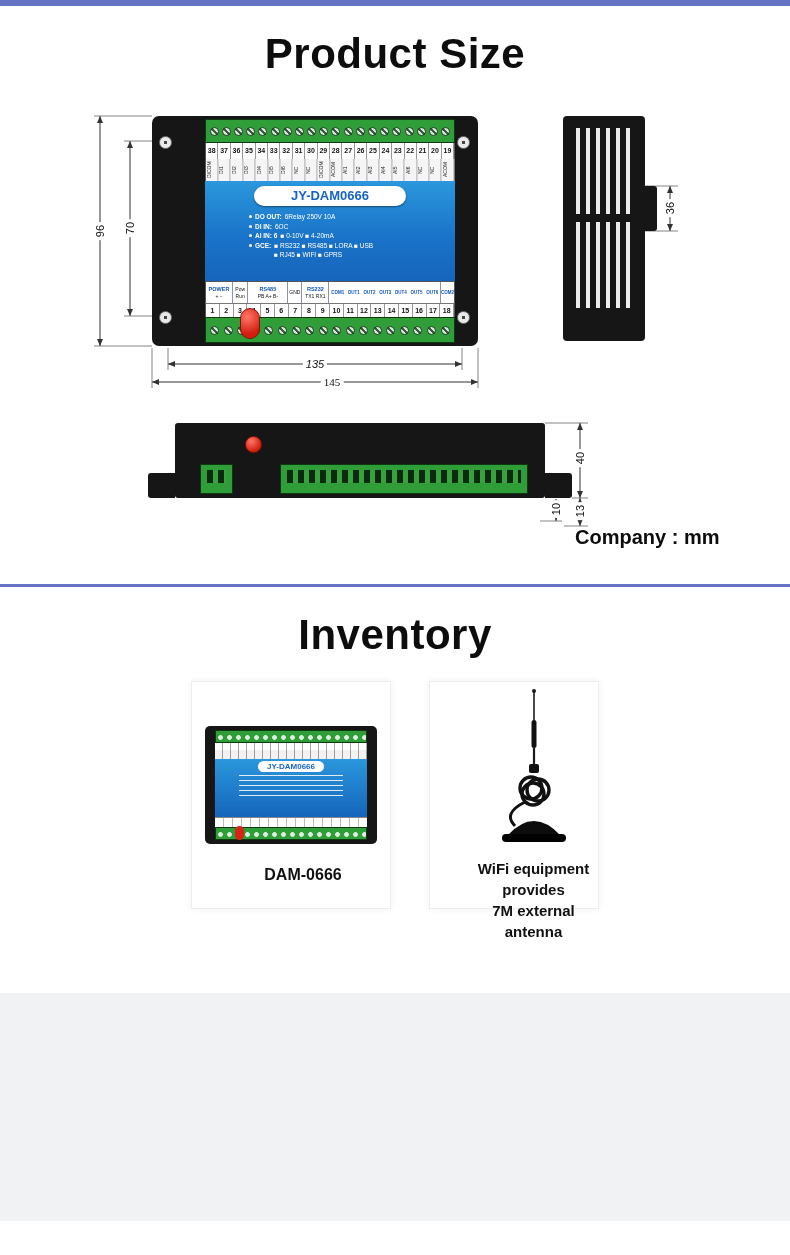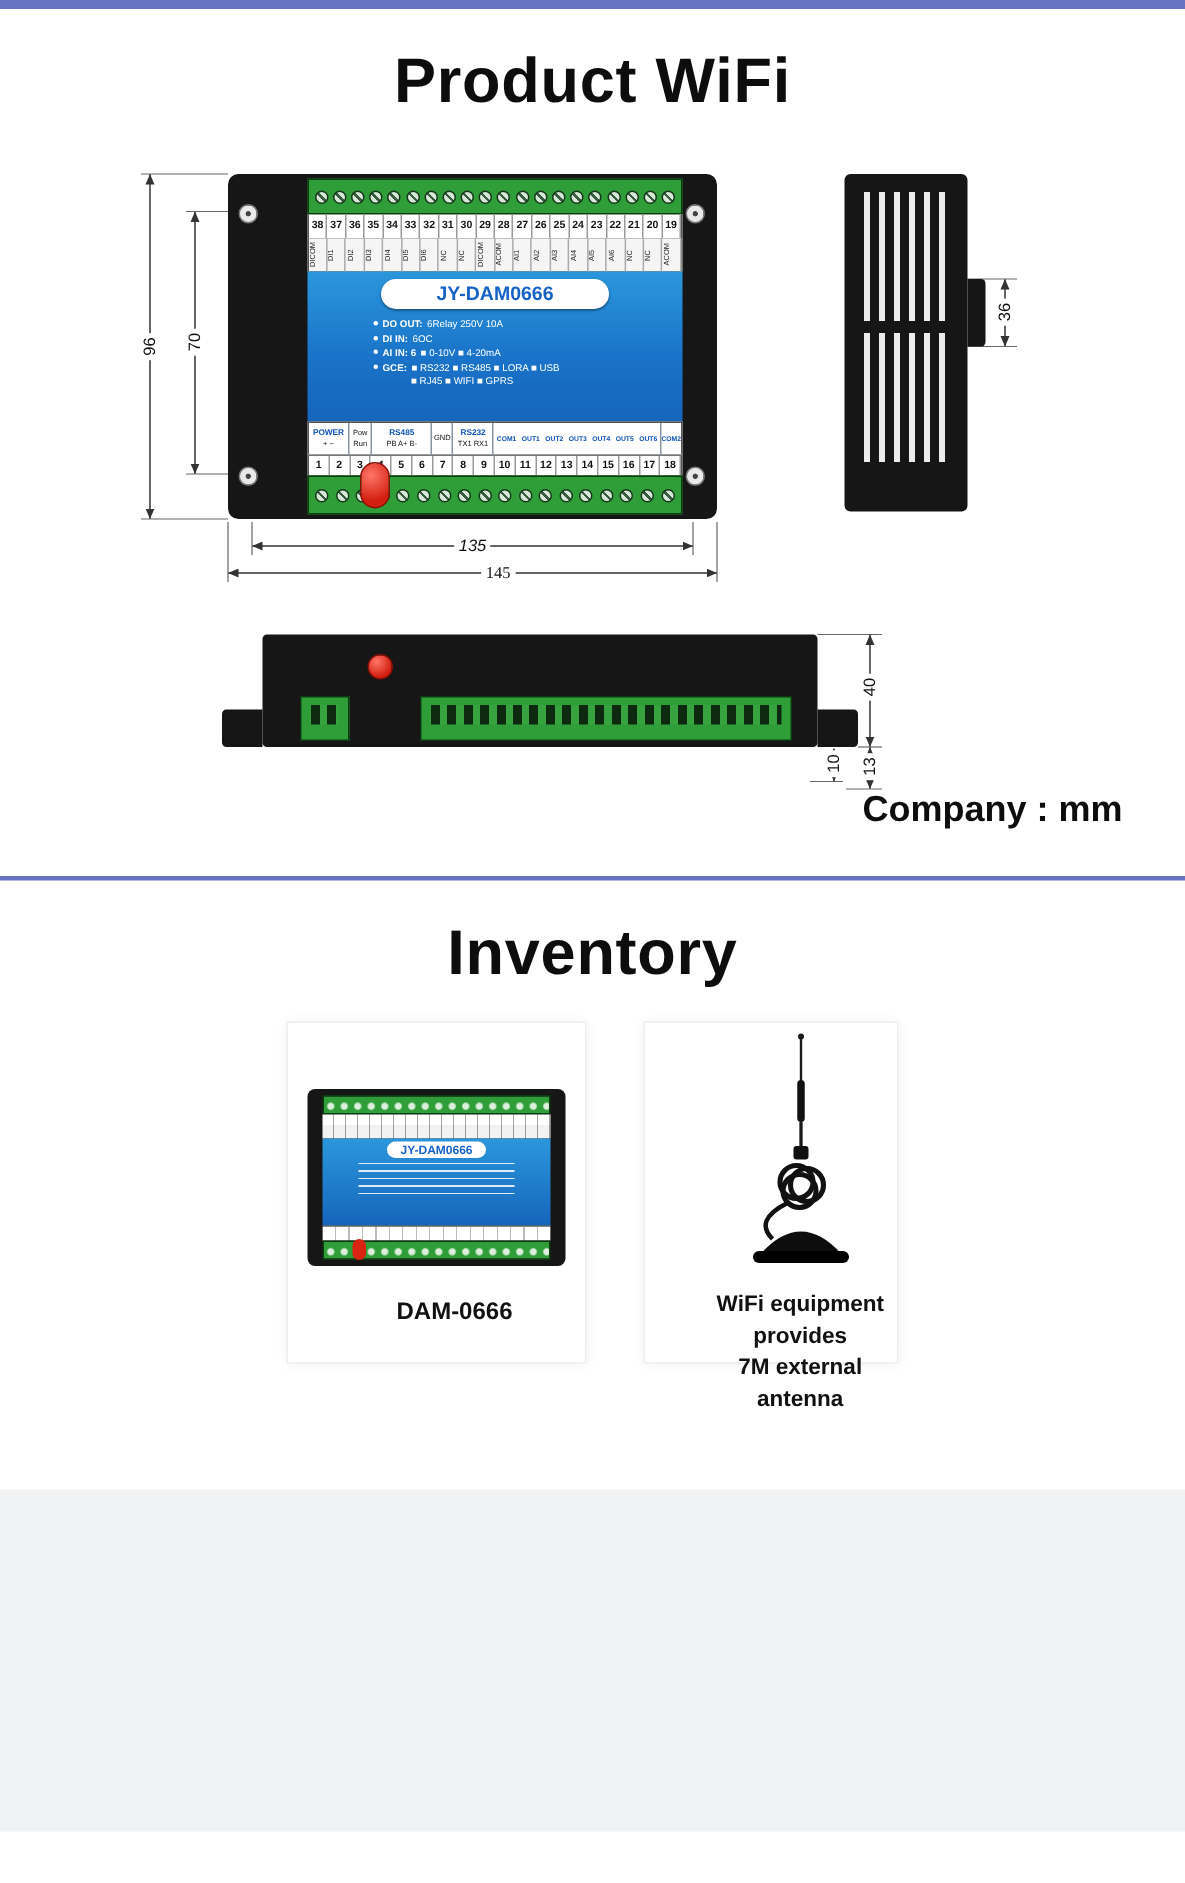--- a/index.html
+++ b/index.html
@@ -59,21 +59,21 @@
   .bv-body { position:absolute; left:175px; top:337px; width:370px; height:75px; background:#161616; border-radius:3px; }
   .wing { position:absolute; top:387px; width:27px; height:25px; background:#161616; }
   .wing.l { left:148px; border-radius:3px 0 0 3px; } .wing.r { left:545px; border-radius:0 3px 3px 0; }
   .bv-red { position:absolute; left:245px; top:350px; width:17px; height:17px; border-radius:50%;
             background:radial-gradient(circle at 35% 28%,#ff7668,#d31f10 70%); border:1px solid #8a0f05; }
   .bv-conn { position:absolute; top:378px; height:30px; background:#2f9e38; border:1px solid #0c3a10; }
   .bv-conn.small { left:200px; width:33px; }
   .bv-conn.long { left:280px; width:248px; }
   .teeth { margin:5px 6px; height:13px; background:repeating-linear-gradient(90deg,#0d2a10 0 6px,#37a33f 6px 11px); }
 
-  .unit-note { position:absolute; left:575px; top:440px; font-size:24px; font-weight:bold; color:#0d0d0d; }
+  .unit-note { position:absolute; left:575px; top:440px; font-size:20px; font-weight:bold; color:#0d0d0d; }
 
   .divider { height:3px; background:var(--accent,#6673c5); margin-top:28px; }
 
   
   .inv-title { }
   .cards { display:flex; justify-content:center; gap:38px; margin-top:22px; }
   .card { width:200px; height:228px; background:#fff; border:1px solid #ececf1; box-shadow:0 0 8px rgba(0,0,0,.06); display:flex; flex-direction:column; align-items:center; }
   .card.c2 { width:170px;padding-left:39px; }
   .caption { font-size:16px; font-weight:bold; color:#111; text-align:center; line-height:21px; }
   .card .caption.one { margin-top:20px;margin-left:24px; }
@@ -92,21 +92,21 @@
 
   .antenna-wrap { margin-top:6px; }
 
   .footer-block { height:228px; background:#f1f2f4; margin-top:84px; }
 </style>
 </head>
 <body>
 
 <div class="top-bar"></div>
 
-<h1 class="section-title">Product WiFi</h1>
+<h1 class="section-title">Product Size</h1>
 
 <div class="drawing">
 
   <svg class="svg-layer">
     <defs>
       <marker id="arwE" markerWidth="8" markerHeight="8" refX="7" refY="3" orient="auto" markerUnits="userSpaceOnUse">
         <path d="M0,0 L7,3 L0,6 Z" fill="#333"></path>
       </marker>
       <marker id="arwS" markerWidth="8" markerHeight="8" refX="0" refY="3" orient="auto" markerUnits="userSpaceOnUse">
         <path d="M7,0 L0,3 L7,6 Z" fill="#333"></path>

